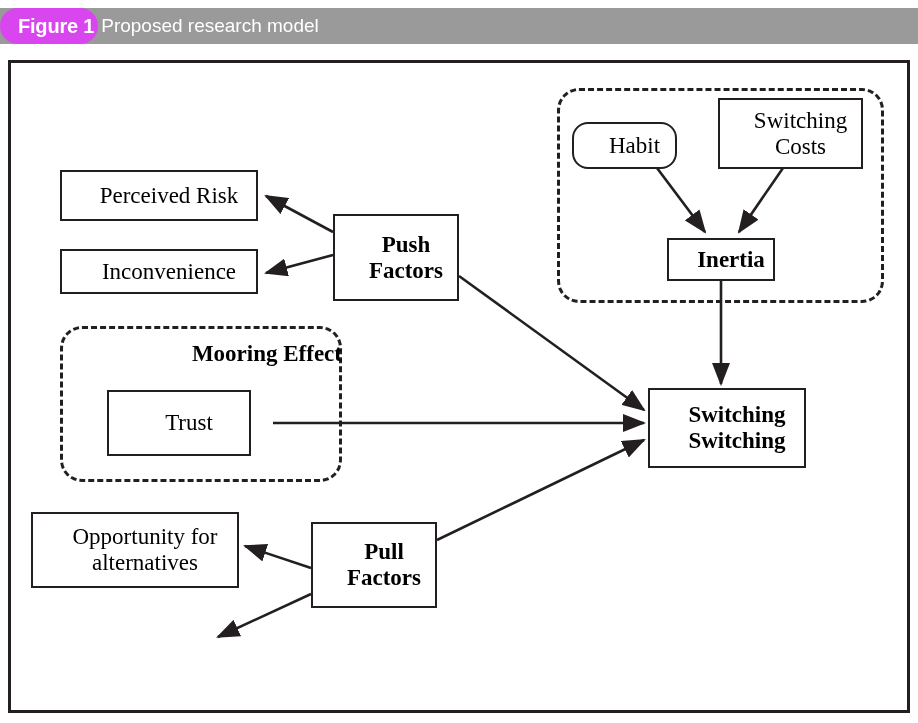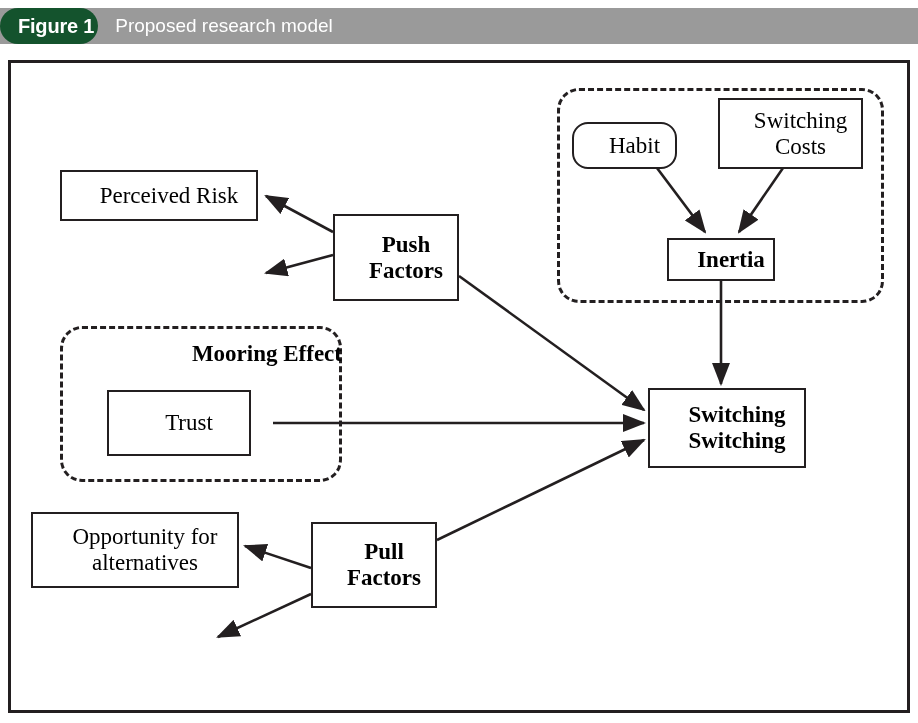--- a/index.html
+++ b/index.html
@@ -25,39 +25,39 @@
     position: absolute;
     left: 0;
     top: 8px;
     width: 918px;
     height: 36px;
     background: #9a9a9a;
     display: flex;
     align-items: stretch;
   }
   #figure-tag {
-    background: #14532d;
+    background: #d946ef;
     color: #ffffff;
     font-family: "Liberation Sans", "DejaVu Sans", sans-serif;
     font-weight: bold;
     font-size: 20px;
     display: flex;
     align-items: center;
     padding: 0 4px 0 18px;
     letter-spacing: -0.2px;
     white-space: nowrap;
     border-radius: 18px;
   }
   #figure-caption {
     color: #ffffff;
     font-family: "Liberation Sans", "DejaVu Sans", sans-serif;
     font-size: 19px;
     display: flex;
     align-items: center;
-    padding-left: 17px;
+    padding-left: 3px;
     white-space: nowrap;
   }
 
   
   #frame {
     position: absolute;
     left: 8px;
     top: 60px;
     width: 902px;
     height: 653px;
@@ -155,20 +155,23 @@
 
     <line x1="311" y1="594" x2="218" y2="637" stroke="#231f20" stroke-width="2.6" marker-end="url(#arrowhead)"></line>
 
     <line x1="437" y1="540" x2="644" y2="440" stroke="#231f20" stroke-width="2.6" marker-end="url(#arrowhead)"></line>
   </svg>
 
   <div class="node plain" style="left:60px; top:170px; width:198px; height:51px;">
     <span class="label">Perceived Risk</span>
   </div>
 
+  <div class="node plain" style="left:60px; top:249px; width:198px; height:45px;">
+    <span class="label">Inconvenience</span>
+  </div>
 
   <div class="node strong" style="left:333px; top:214px; width:126px; height:87px;">
     <span class="label">
       <span>Push</span><br>
       <span>Factors</span>
     </span>
   </div>
 
   <div class="node plain" style="left:572px; top:122px; width:105px; height:47px;border-radius:16px;">
     <span class="label">Habit</span>

